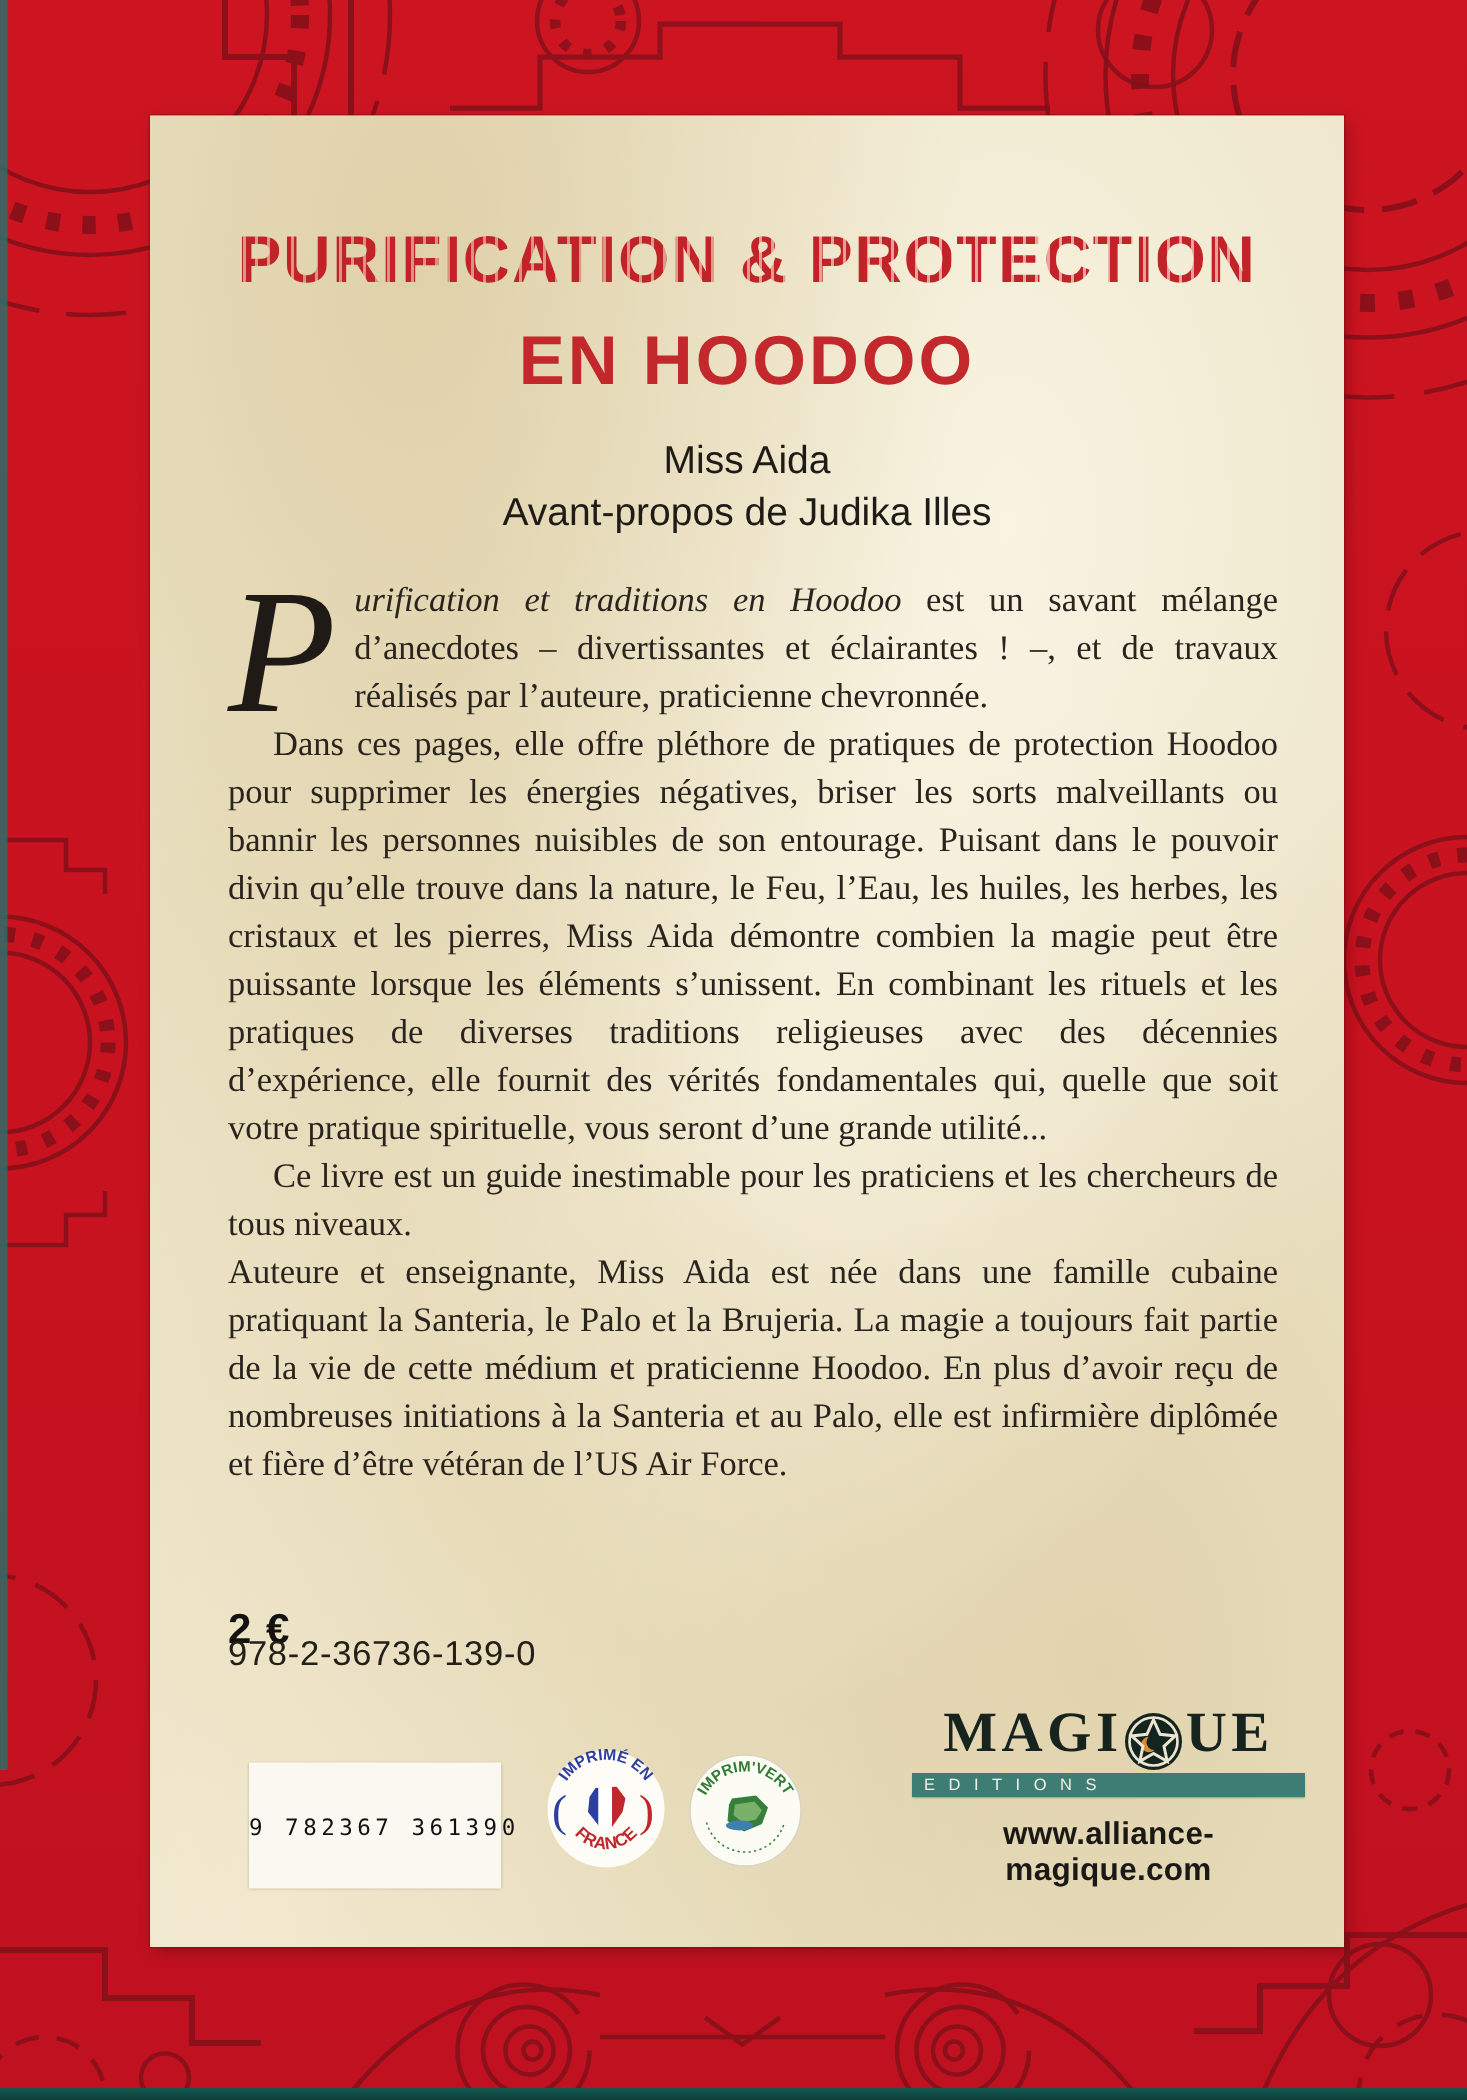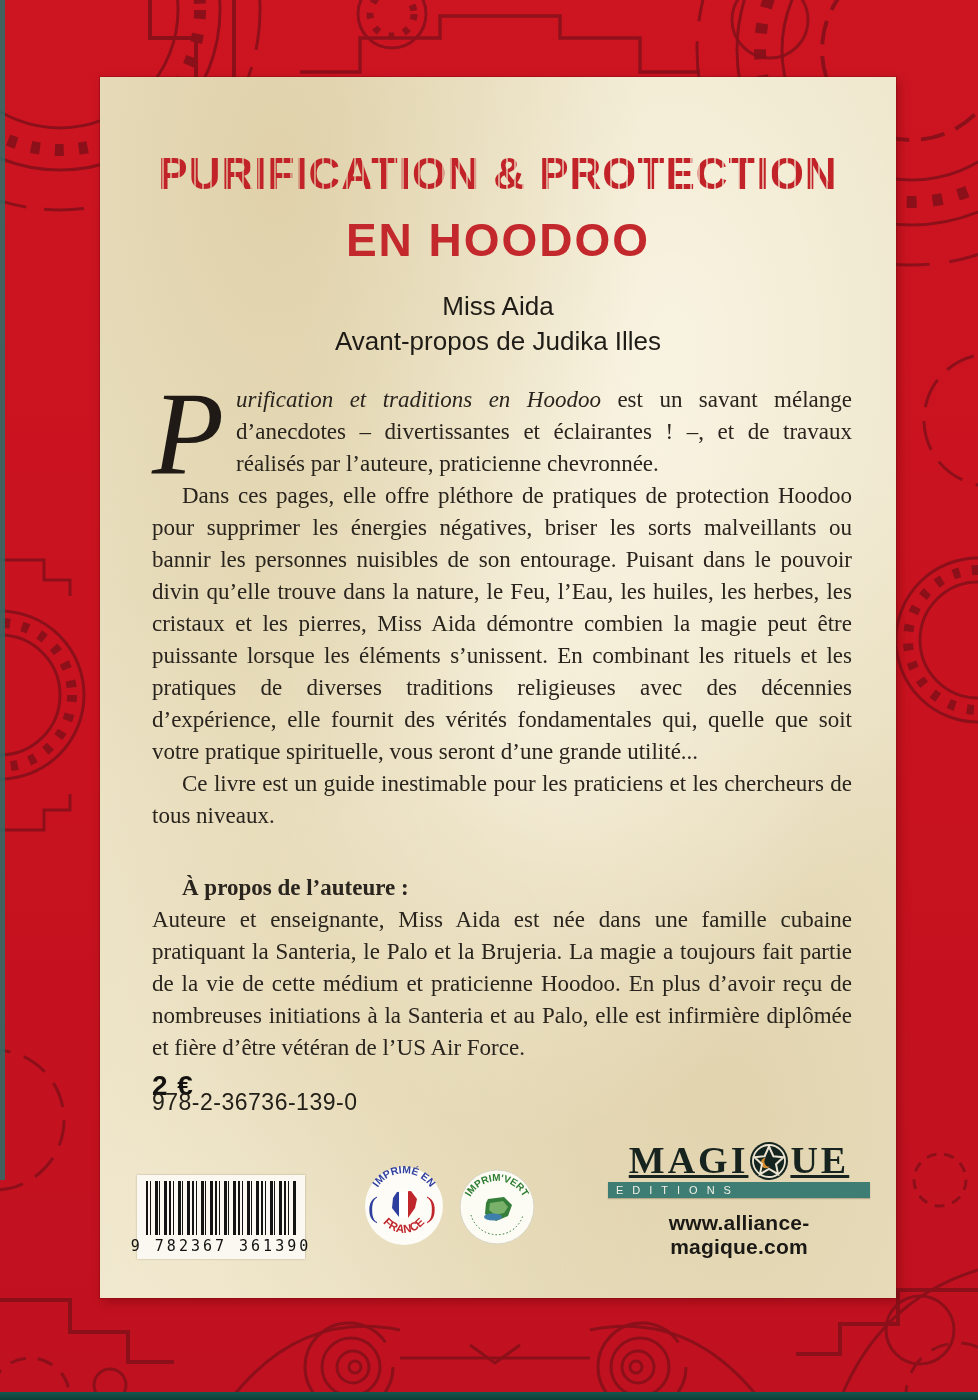--- a/index.html
+++ b/index.html
@@ -54,22 +54,22 @@
     font-size:118px;line-height:86px;margin:8px 12px 0 0;color:#1f1a15;
   }
   .bodycol p{margin:0;}
   .bodycol p.indent{text-indent:30px;}
   .about-heading{font-weight:bold;text-indent:30px;margin-top:40px !important;}
   
   .price{position:absolute;left:52px;top:993px;font-size:28px;font-weight:bold;color:#141210;letter-spacing:1px;}
   
   .isbn-text{position:absolute;left:52px;top:1012px;font-size:23px;color:#232019;letter-spacing:.5px;}
   .barcode{
-    position:absolute;left:37px;top:1098px;width:168px;height:84px;background:#faf8f1;
-    box-shadow:0 0 2px rgba(60,50,30,.3);display:flex;flex-direction:column;align-items:center;
+    position:absolute;left:66px;top:1098px;width:168px;height:84px;background:#faf8f1;
+    box-shadow:0 0 2px rgba(60,50,30,.3);display:flex;flex-direction:row;align-items:center;
   }
   .bars{
     width:150px;height:54px;margin-top:6px;
     background:repeating-linear-gradient(90deg,
       #141414 0 2px, #faf8f1 2px 4px, #141414 4px 5px, #faf8f1 5px 9px,
       #141414 9px 12px, #faf8f1 12px 13px, #141414 13px 14px, #faf8f1 14px 18px,
       #141414 18px 21px, #faf8f1 21px 23px);
   }
   .barcode-digits{
     font-family:"DejaVu Sans Mono",monospace;font-size:15px;letter-spacing:3px;
@@ -78,21 +78,21 @@
   
   .badge{position:absolute;}
   .badge-france{left:264px;top:1089px;}
   .badge-vert{left:359px;top:1092px;}
   
   .publisher{position:absolute;left:508px;top:1060px;width:262px;text-align:center;}
   .pub-line{
     font-family:"Liberation Serif",serif;font-weight:bold;color:#16231f;
     font-size:38px;line-height:.92;letter-spacing:3px;white-space:nowrap;
   }
-  .pub-line2{display:flex;align-items:flex-end;justify-content:center;margin-top:1px;text-decoration:underline;}
+  .pub-line2{display:flex;align-items:flex-start;justify-content:center;margin-top:1px;}
   .pentacle{width:40px;height:40px;margin:0 1px;position:relative;top:3px;}
   .editions-bar{
     margin-top:4px;height:16px;background:#3e7d74;display:flex;align-items:center;
     padding-left:8px;box-shadow:0 1px 1px rgba(40,30,20,.25);
   }
   .editions-bar span{color:#f4f1e6;font-size:11px;letter-spacing:9px;font-weight:normal;}
   .website{margin-top:13px;font-size:21px;font-weight:bold;color:#1b1915;letter-spacing:.2px;}
 </style>
 </head>
 <body>
@@ -175,21 +175,20 @@
     <div class="byline">
       <div>Miss Aida</div>
       <div>Avant-propos de Judika Illes</div>
     </div>
   </div>
 
   <div class="bodycol">
     <p><span class="dropcap">P</span><i>urification et traditions en Hoodoo</i><span> est un savant mélange d’anecdotes – divertissantes et éclairantes ! –, et de travaux réalisés par l’auteure, praticienne chevronnée.</span></p>
     <p class="indent">Dans ces pages, elle offre pléthore de pratiques de protection Hoodoo pour supprimer les énergies négatives, briser les sorts malveillants ou bannir les personnes nuisibles de son entourage. Puisant dans le pouvoir divin qu’elle trouve dans la nature, le Feu, l’Eau, les huiles, les herbes, les cristaux et les pierres, Miss Aida démontre combien la magie peut être puissante lorsque les éléments s’unissent. En combinant les rituels et les pratiques de diverses traditions religieuses avec des décennies d’expérience, elle fournit des vérités fondamentales qui, quelle que soit votre pratique spirituelle, vous seront d’une grande utilité...</p>
     <p class="indent">Ce livre est un guide inestimable pour les praticiens et les chercheurs de tous niveaux.</p>
-    <p class="about-heading">À propos de l’auteure :</p>
     <p>Auteure et enseignante, Miss Aida est née dans une famille cubaine pratiquant la Santeria, le Palo et la Brujeria. La magie a toujours fait partie de la vie de cette médium et praticienne Hoodoo. En plus d’avoir reçu de nombreuses initiations à la Santeria et au Palo, elle est infirmière diplômée et fière d’être vétéran de l’US Air Force.</p>
   </div>
 
   <div class="price">2 €</div>
 
   <div class="isbn-text">978-2-36736-139-0</div>
 
   <div class="barcode">
     <div class="bars"></div>
     <div class="barcode-digits">9 782367 361390</div>

